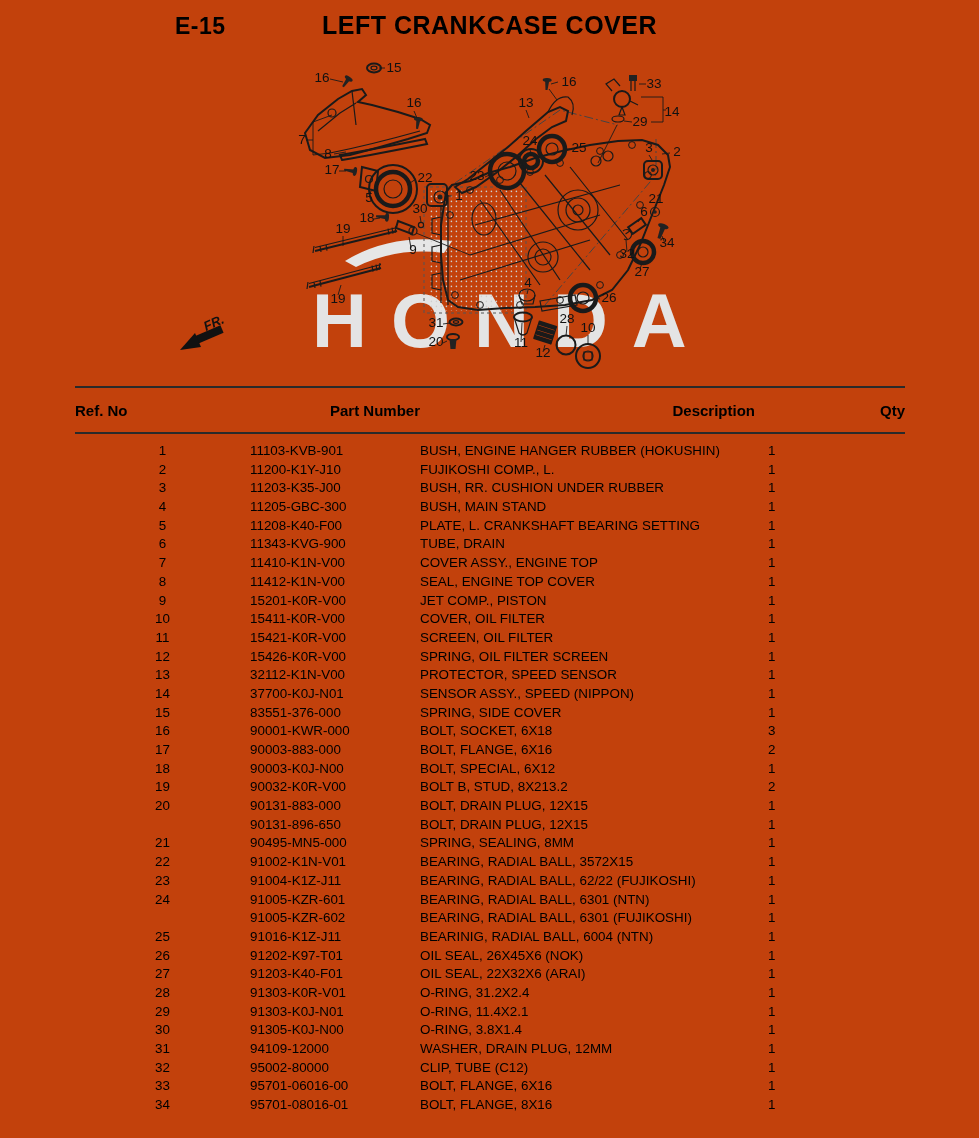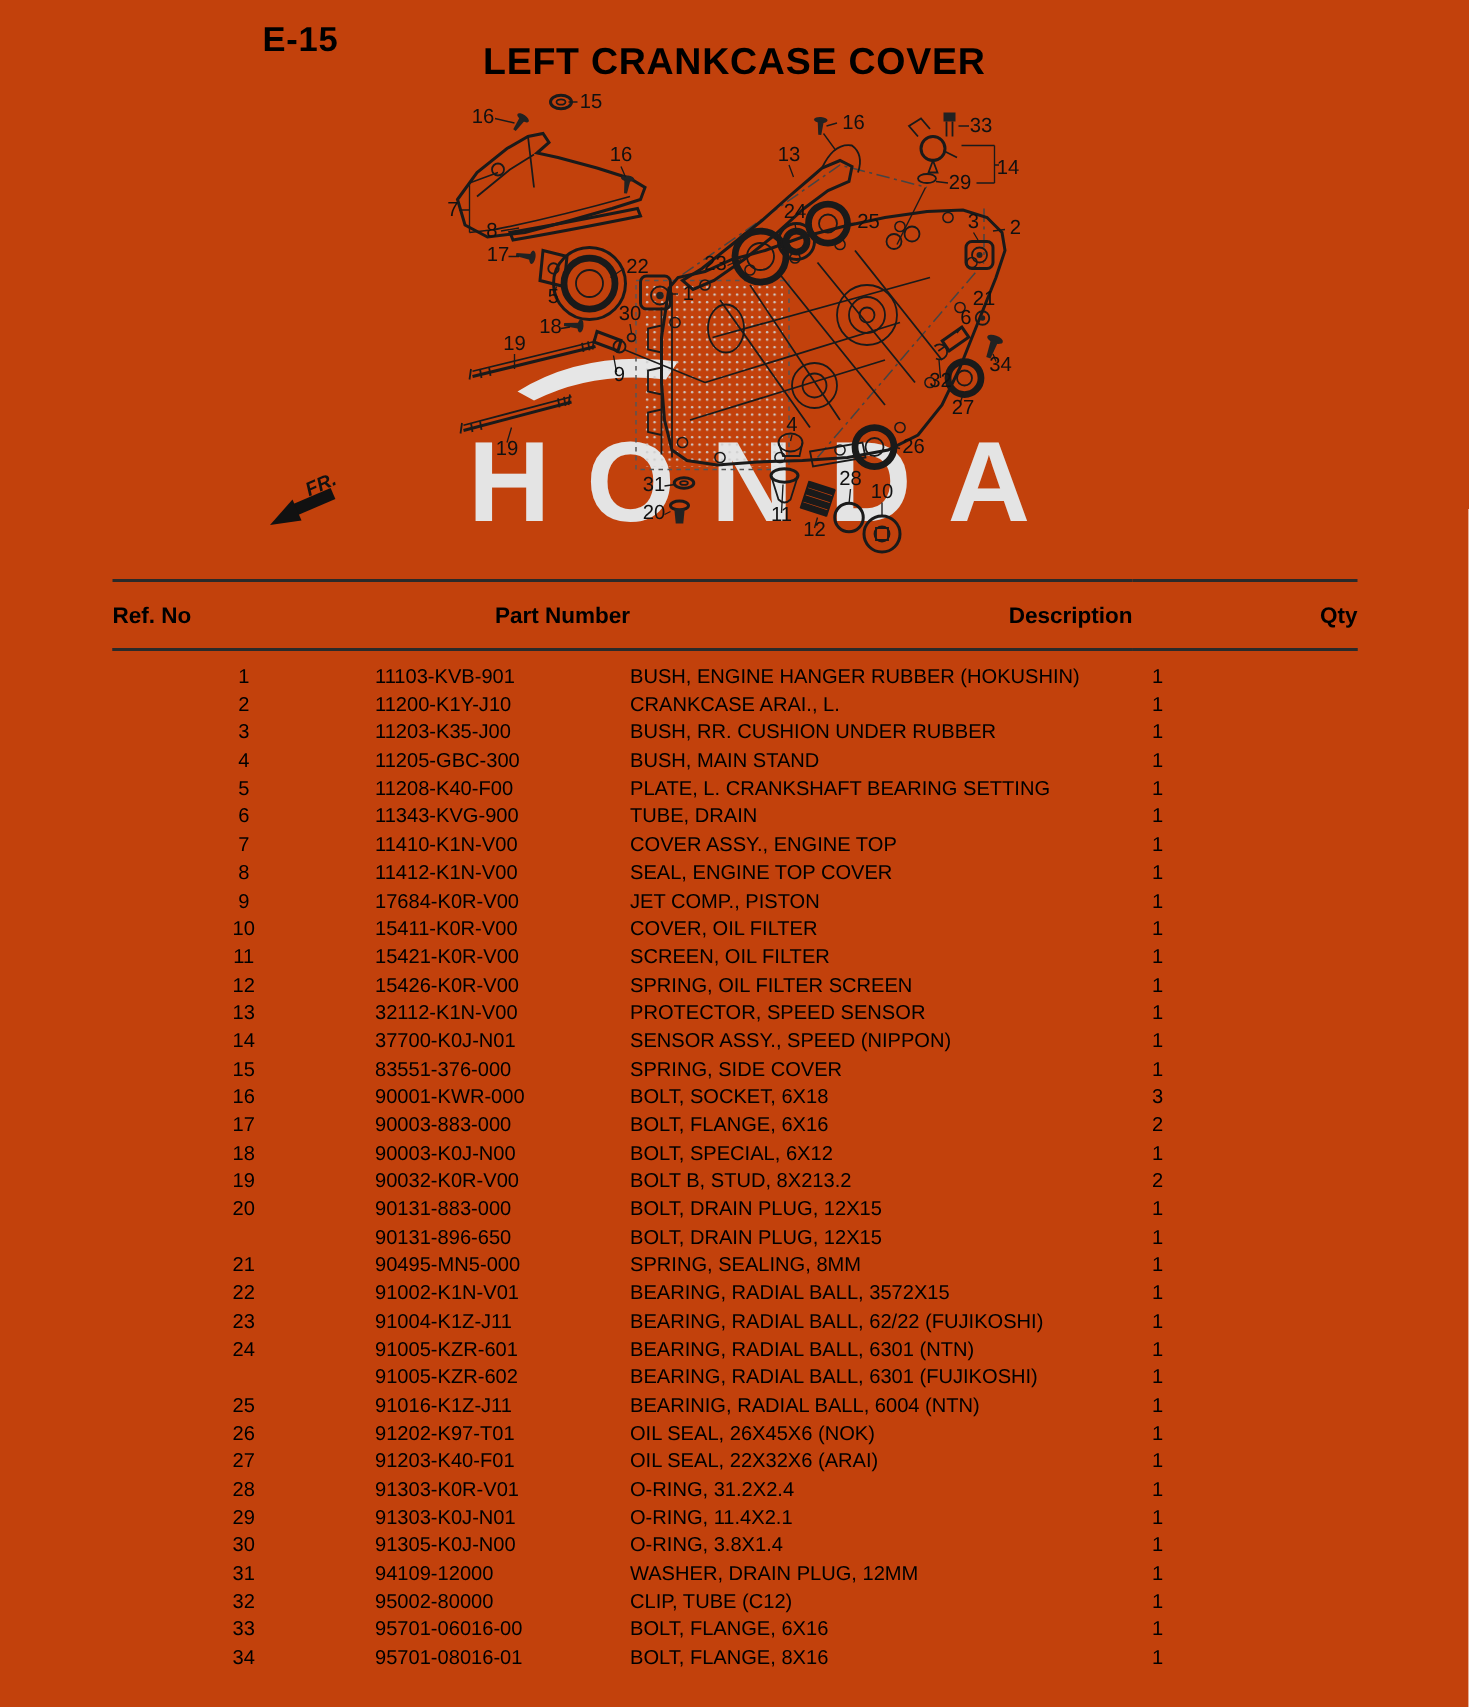--- a/index.html
+++ b/index.html
@@ -1,19 +1,19 @@
 <!DOCTYPE html>
 <html><head>
 <meta charset="utf-8">
 <style>
   html,body{margin:0;padding:0;background:#fff;}
   .page{position:relative;width:979px;height:1138px;background:#c2410c;
         font-family:"Liberation Sans",sans-serif;color:#000;overflow:hidden;}
   .page-code{position:absolute;left:175px;top:13px;font-size:23px;font-weight:bold;letter-spacing:.5px;}
-  .page-title{position:absolute;left:0;right:0;top:11px;text-align:center;font-size:25px;font-weight:bold;letter-spacing:.5px;margin:16px;}
+  .page-title{position:absolute;left:0;right:0;top:11px;text-align:center;font-size:25px;font-weight:bold;letter-spacing:.5px;margin:0;}
   .diagram{position:absolute;left:0;top:55px;width:979px;height:331px;}
   .diagram svg{display:block;width:979px;height:331px;}
   .callout{font-family:"Liberation Sans",sans-serif;font-size:13.5px;fill:#111;text-anchor:middle;}
   .wm{font-weight:bold;font-size:76px;letter-spacing:24px;fill:#e4e4e4;}
   .fr-text{font-size:13px;font-weight:bold;font-style:italic;fill:#111;}
   .ln{stroke:#1a1a1a;stroke-width:1.2;fill:none;}
   .ln2{stroke:#1a1a1a;stroke-width:2;fill:none;}
   .dark{stroke:#1a1a1a;stroke-width:4.5;fill:none;}
   .leader{stroke:#1a1a1a;stroke-width:.9;fill:none;}
   .dashdot{stroke:#444;stroke-width:1;fill:none;stroke-dasharray:9 3 2 3;}
@@ -341,21 +341,21 @@
     <tbody>
         <tr>
           <td class="c-ref">1</td>
           <td class="c-part">11103-KVB-901</td>
           <td class="c-desc">BUSH, ENGINE HANGER RUBBER (HOKUSHIN)</td>
           <td class="c-qty">1</td>
         </tr>
         <tr>
           <td class="c-ref">2</td>
           <td class="c-part">11200-K1Y-J10</td>
-          <td class="c-desc">CRANKCASE ARAI., L.</td>
+          <td class="c-desc">FUJIKOSHI COMP., L.</td>
           <td class="c-qty">1</td>
         </tr>
         <tr>
           <td class="c-ref">3</td>
           <td class="c-part">11203-K35-J00</td>
           <td class="c-desc">BUSH, RR. CUSHION UNDER RUBBER</td>
           <td class="c-qty">1</td>
         </tr>
         <tr>
           <td class="c-ref">4</td>
@@ -382,21 +382,21 @@
           <td class="c-qty">1</td>
         </tr>
         <tr>
           <td class="c-ref">8</td>
           <td class="c-part">11412-K1N-V00</td>
           <td class="c-desc">SEAL, ENGINE TOP COVER</td>
           <td class="c-qty">1</td>
         </tr>
         <tr>
           <td class="c-ref">9</td>
-          <td class="c-part">17684-K0R-V00</td>
+          <td class="c-part">15201-K0R-V00</td>
           <td class="c-desc">JET COMP., PISTON</td>
           <td class="c-qty">1</td>
         </tr>
         <tr>
           <td class="c-ref">10</td>
           <td class="c-part">15411-K0R-V00</td>
           <td class="c-desc">COVER, OIL FILTER</td>
           <td class="c-qty">1</td>
         </tr>
         <tr>

